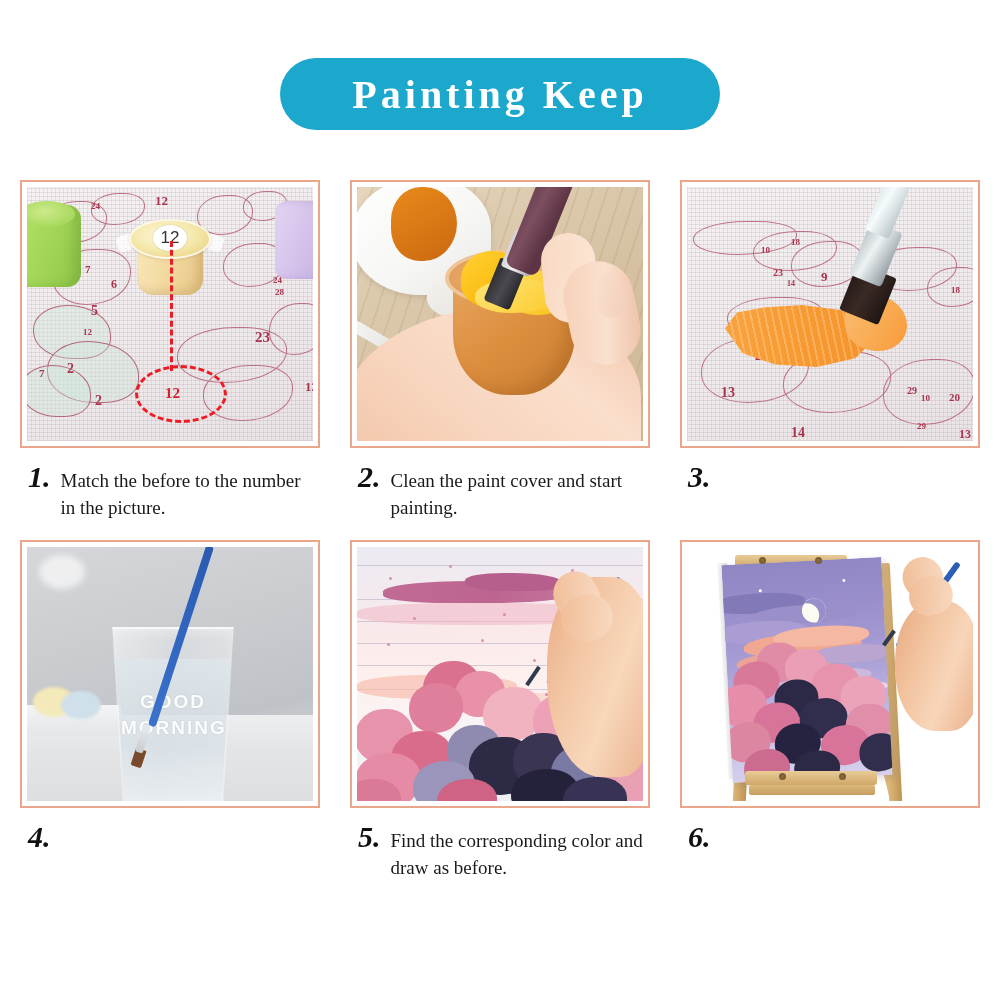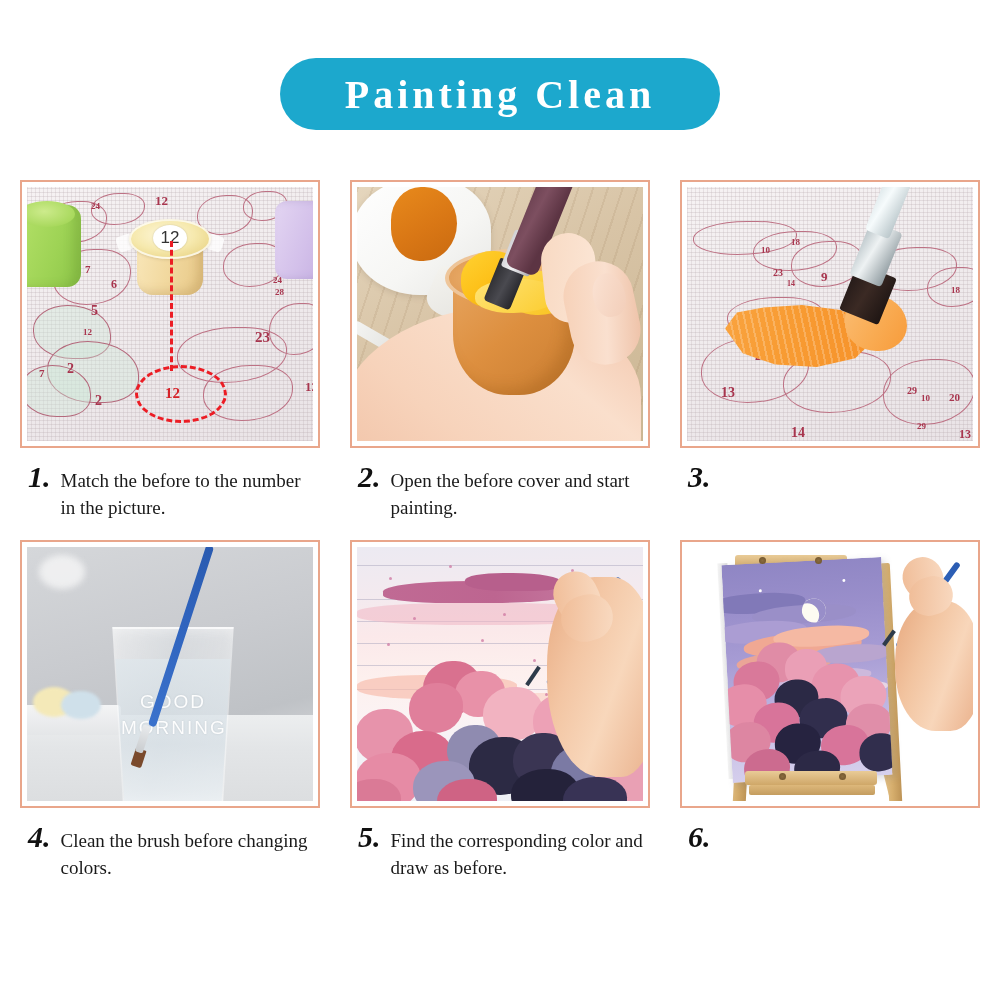--- a/index.html
+++ b/index.html
@@ -293,21 +293,21 @@
     box-shadow: inset 0 0 14px rgba(255,255,255,.55);
   }
   .p4 .water {
     position: absolute; left: 82px; top: 112px; width: 128px; height: 142px;
     background: linear-gradient(180deg, rgba(223,231,236,.75) 0%, rgba(208,218,225,.62) 60%, rgba(232,238,242,.7) 100%);
     clip-path: polygon(5% 0%, 95% 0%, 88% 100%, 12% 100%);
   }
   .p4 .glass-text {
     position: absolute; left: 94px; top: 142px; width: 104px;
     text-align: center; color: rgba(255,255,255,.95);
-    font-family: "Liberation Sans", sans-serif; font-weight: normal;
+    font-family: "Liberation Sans", sans-serif; font-weight: bold;
     font-size: 19px; letter-spacing: 2px; line-height: 26px;
     text-shadow: 0 0 2px rgba(150,160,170,.4);
   }
   .p4 .bh {
     position: absolute; left: 150px; top: -6px; width: 8px; height: 190px;
     background: linear-gradient(180deg,#2a5bb0 0%,#2f63bd 40%,#3b72cc 100%);
     transform: rotate(18deg); border-radius: 4px;
   }
   .p4 .bf {
     position: absolute; left: 112px; top: 178px; width: 8px; height: 28px;
@@ -426,21 +426,21 @@
     background: linear-gradient(180deg,#2a5cb2,#3a72cb); transform: rotate(36deg); border-radius: 3px;
   }
   .p6 .bt6 { position: absolute; right: 82px; top: 82px; width: 4px; height: 18px;
     background: #2e3b4a; transform: rotate(36deg); }
 </style>
 </head>
 <body>
 
 <div id="header-area">
   <div id="title-pill">
-    <span id="title-text">Painting Clean</span>
+    <span id="title-text">Painting Keep</span>
   </div>
 </div>
 
 <div id="steps-grid">
 
   <div class="step-cell">
     <div class="photo-frame">
       <div class="photo">
         <div class="canvas-bg"></div>
 
@@ -514,21 +514,21 @@
           <div class="brush-ferrule"></div>
           <div class="brush-handle"></div>
           <div class="finger f2"></div>
           <div class="finger f1"></div>
           <div class="nail"></div>
         </div>
       </div>
     </div>
     <div class="caption">
       <span class="step-num">2.</span>
-      <span class="caption-text">Open the before cover and start painting.</span>
+      <span class="caption-text">Clean the paint cover and start painting.</span>
     </div>
   </div>
 
   <div class="step-cell">
     <div class="photo-frame">
       <div class="photo">
         <div class="canvas-bg"></div>
 
         <div class="p1-line" style="left:6px;top:34px;width:104px;height:34px;"></div>
         <div class="p1-line" style="left:66px;top:44px;width:84px;height:40px;"></div>
@@ -584,21 +584,20 @@
             <div>MORNING</div>
           </div>
           <div class="bb"></div>
           <div class="bf"></div>
           <div class="bh"></div>
         </div>
       </div>
     </div>
     <div class="caption">
       <span class="step-num">4.</span>
-      <span class="caption-text">Clean the brush before changing colors.</span>
     </div>
   </div>
 
   <div class="step-cell">
     <div class="photo-frame">
       <div class="photo">
         <div class="p5">
           <div class="outline" style="top:18px;"></div>
           <div class="outline" style="top:52px;"></div>
           <div class="outline" style="top:74px;"></div>

